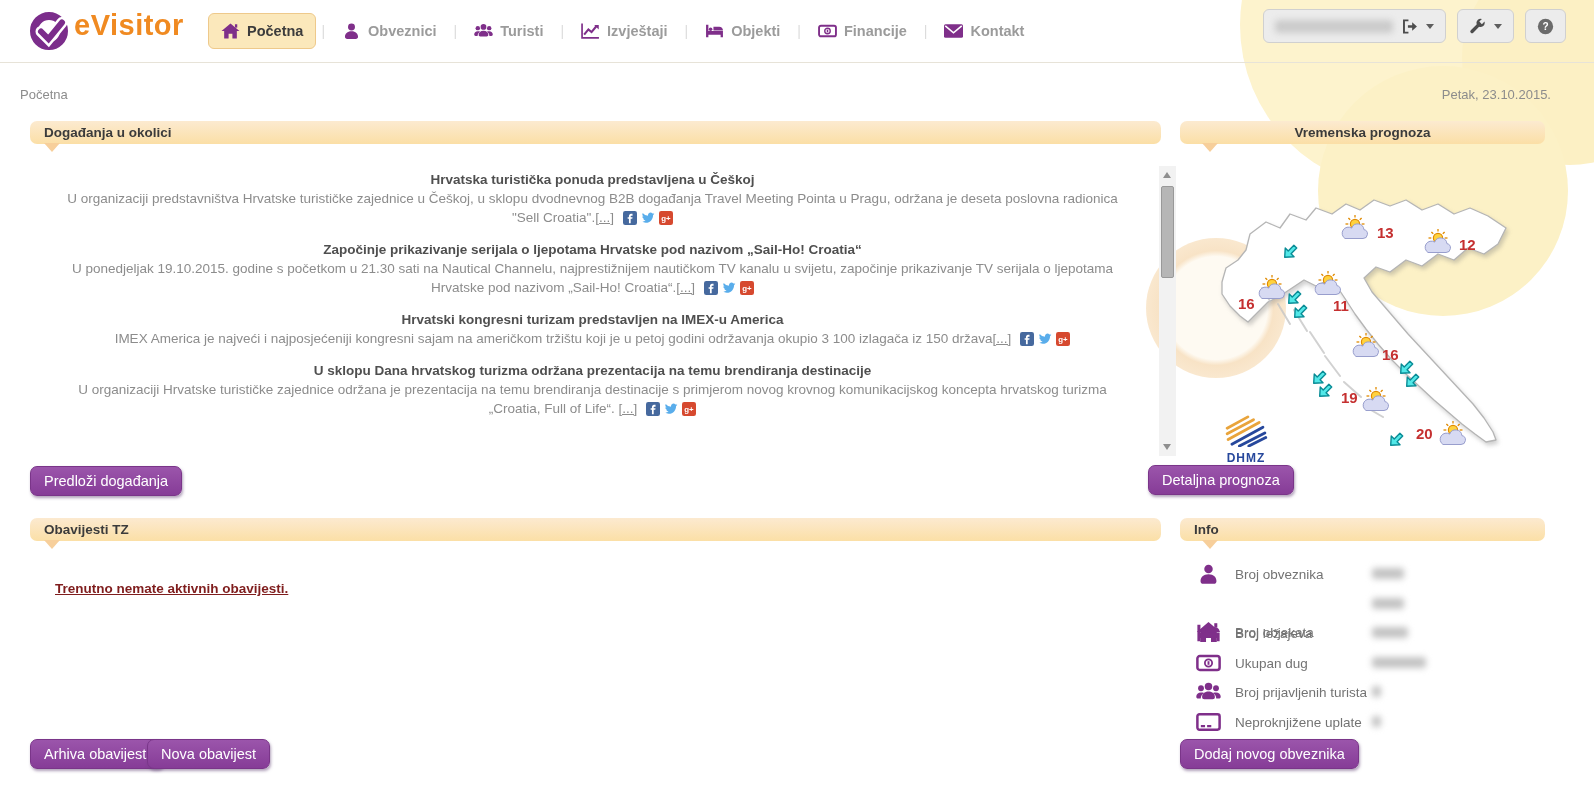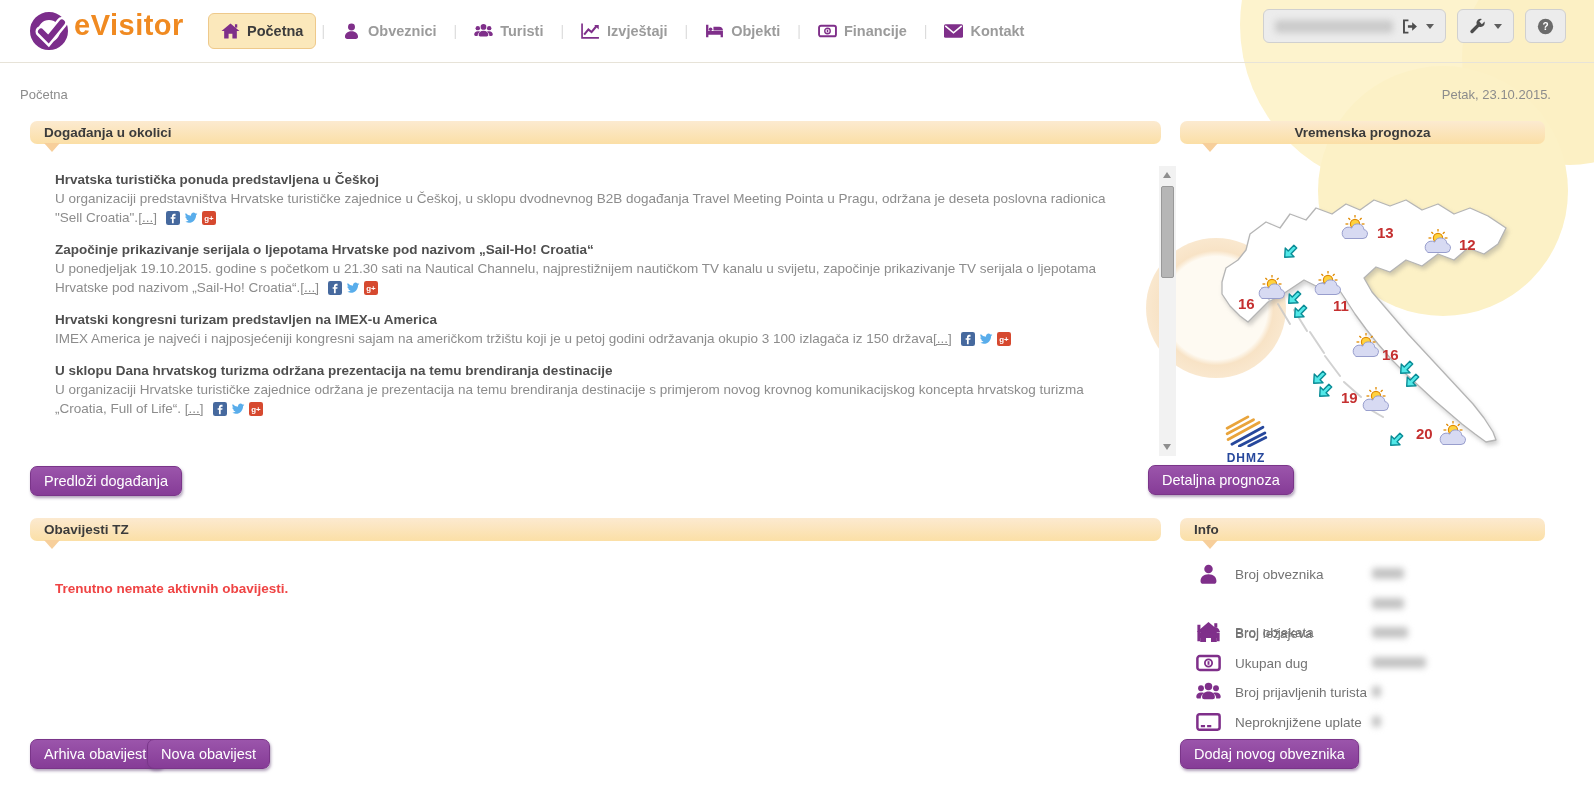--- a/index.html
+++ b/index.html
@@ -34,21 +34,21 @@
   .breadcrumb { position:absolute; left:20px; top:87px; font-size:13px; color:#8c8c8c; z-index:2; }
   .date { position:absolute; right:43px; top:87px; font-size:13px; color:#8c8c8c; z-index:2; }
 
   .panel-header { position:absolute; background:linear-gradient(#fcead0,#fbdfa6); border-radius:7px;
                   height:23px; line-height:23px; font-size:13.5px; font-weight:bold; color:#3b3b3b;
                   padding:0 14px; z-index:1; }
   .panel-pointer { position:absolute; width:0; height:0; border-left:8px solid transparent;
                    border-right:8px solid transparent; border-top:9px solid #f7cf9b; z-index:1; }
 
   .news-list { position:absolute; left:55px; top:170px; width:1075px; z-index:1; }
-  .news-item { margin-bottom:13px; font-size:13.5px; line-height:19px; }
+  .news-item { margin-bottom:13px; font-size:13.5px; line-height:19px;text-align:center; }
   .news-title { font-weight:bold; color:#4f4f4f; }
   .news-body { color:#8c8c8c; }
   .news-more { color:#8c8c8c; text-decoration:underline; cursor:pointer; }
   .social { display:inline-flex; gap:4px; margin-left:9px; vertical-align:-3px; }
   .social svg { width:14px; height:14px; cursor:pointer; }
 
   .scrollbar { position:absolute; left:1159px; top:166px; width:17px; height:290px;
                background:#f2f2f2; z-index:1; }
   .sb-up, .sb-down { position:absolute; left:4px; width:0; height:0;
                border-left:4.5px solid transparent; border-right:4.5px solid transparent; }
@@ -56,21 +56,21 @@
   .sb-down { bottom:6px; border-top:6px solid #8f8f8f; }
   .sb-thumb { position:absolute; left:2px; top:20px; width:13px; height:92px;
               background:#b6b6b6; border:1px solid #999; border-radius:2px; }
 
   .btn-purple { position:absolute; background:linear-gradient(#9b55ab,#863c97); color:#fff;
                 border:1px solid #7a3589; border-radius:7px; font-size:14.5px; height:30px;
                 padding:0 13px; box-shadow:1px 2px 3px rgba(100,70,120,.5); cursor:pointer;
                 font-family:inherit; z-index:1; }
 
   .empty-text { position:absolute; left:55px; top:581px; font-size:13.5px; font-weight:bold;
-                color:#ef4444; z-index:1; }
+                color:#7f1d1d; z-index:1;text-decoration:underline; }
 
   .map-wrap { position:absolute; left:1192px; top:170px; z-index:1; }
   .map-outline { filter:drop-shadow(2px 3px 2px rgba(120,120,120,.35)); }
   .temp { fill:#c53030; font-size:15px; font-weight:bold; font-family:"Liberation Sans",sans-serif; }
 
   .dhmz { position:absolute; left:1218px; top:415px; width:56px; text-align:center; z-index:2; }
   .dhmz-text { font-size:12px; font-weight:bold; color:#27489c; letter-spacing:1px; }
 
   .info-row { position:absolute; left:1196px; display:flex; align-items:center; height:26px; z-index:1; }
   .info-row svg { width:25px; height:22px; color:#7f2f8a; }

